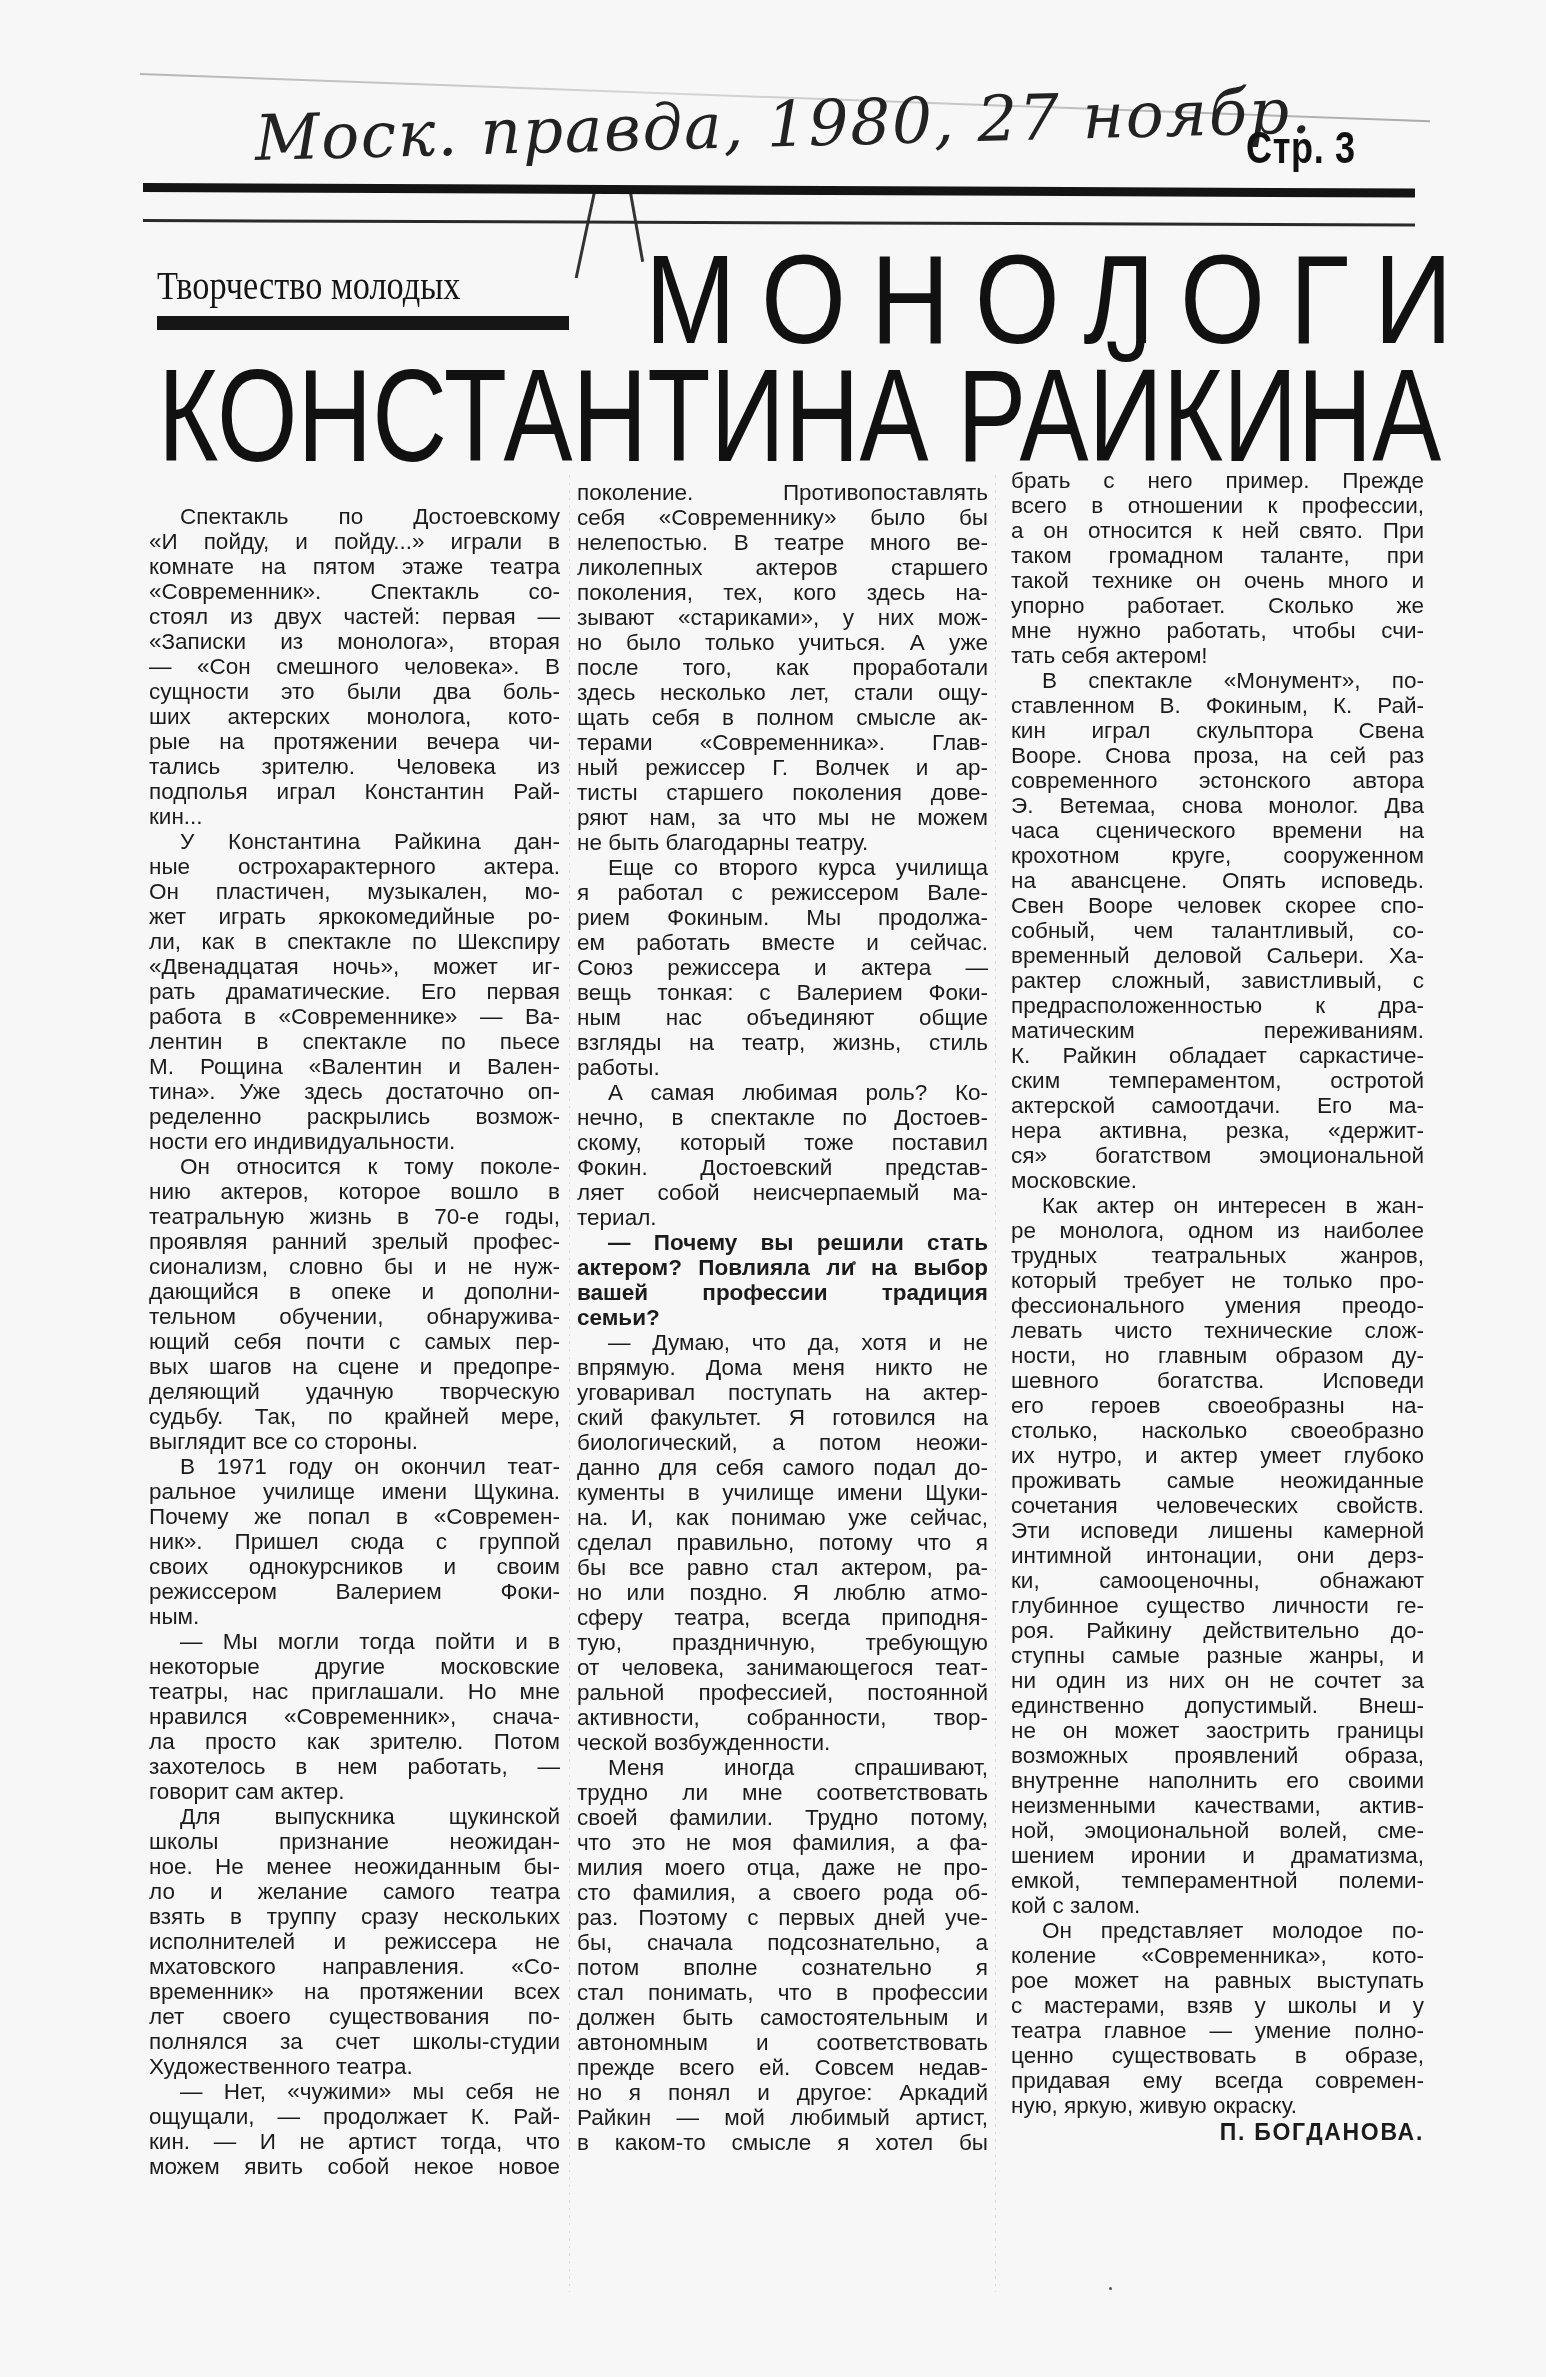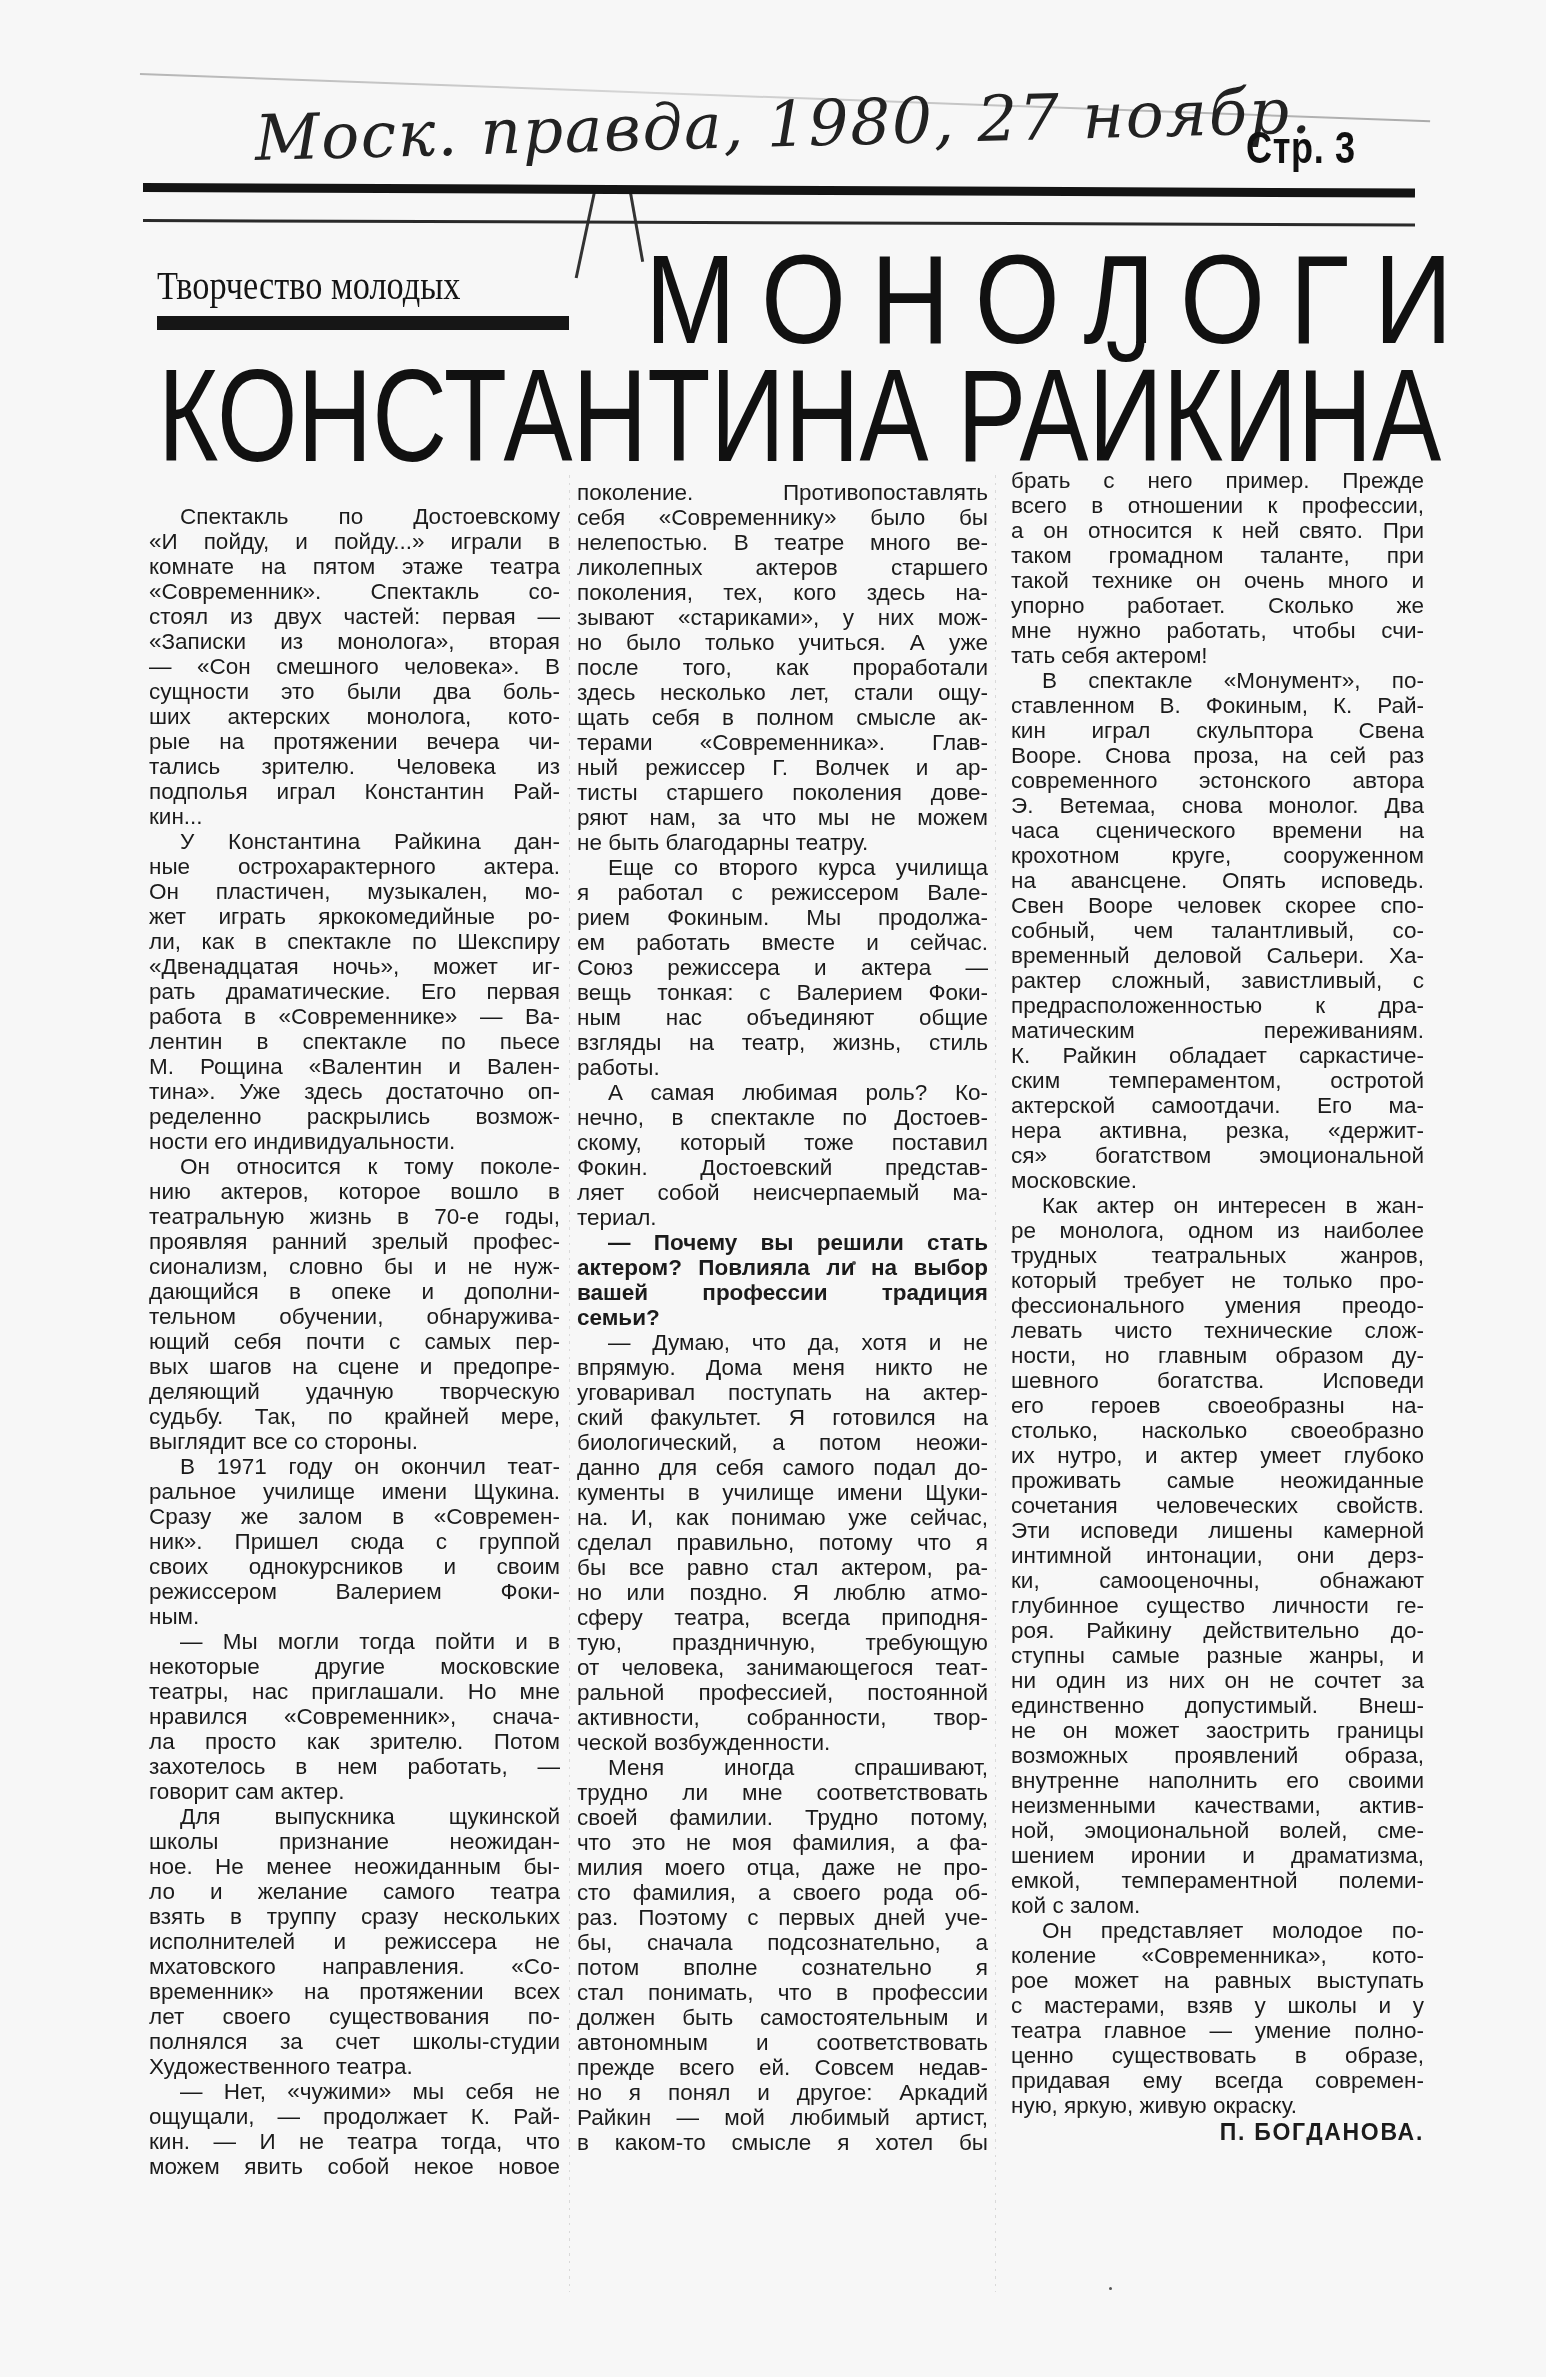--- a/index.html
+++ b/index.html
@@ -169,21 +169,21 @@
       <span class="line">сионализм, словно бы и не нуж-</span>
       <span class="line">дающийся в опеке и дополни-</span>
       <span class="line">тельном обучении, обнаружива-</span>
       <span class="line">ющий себя почти с самых пер-</span>
       <span class="line">вых шагов на сцене и предопре-</span>
       <span class="line">деляющий удачную творческую</span>
       <span class="line">судьбу. Так, по крайней мере,</span>
       <span class="line last">выглядит все со стороны.</span>
       <span class="line indent">В 1971 году он окончил теат-</span>
       <span class="line">ральное училище имени Щукина.</span>
-      <span class="line">Сразу же залом в «Современ-</span>
+      <span class="line">Почему же попал в «Современ-</span>
       <span class="line">ник». Пришел сюда с группой</span>
       <span class="line">своих однокурсников и своим</span>
       <span class="line">режиссером Валерием Фоки-</span>
       <span class="line last">ным.</span>
       <span class="line indent">— Мы могли тогда пойти и в</span>
       <span class="line">некоторые другие московские</span>
       <span class="line">театры, нас приглашали. Но мне</span>
       <span class="line">нравился «Современник», снача-</span>
       <span class="line">ла просто как зрителю. Потом</span>
       <span class="line">захотелось в нем работать, —</span>
@@ -194,21 +194,21 @@
       <span class="line">ло и желание самого театра</span>
       <span class="line">взять в труппу сразу нескольких</span>
       <span class="line">исполнителей и режиссера не</span>
       <span class="line">мхатовского направления. «Со-</span>
       <span class="line">временник» на протяжении всех</span>
       <span class="line">лет своего существования по-</span>
       <span class="line">полнялся за счет школы-студии</span>
       <span class="line last">Художественного театра.</span>
       <span class="line indent">— Нет, «чужими» мы себя не</span>
       <span class="line">ощущали, — продолжает К. Рай-</span>
-      <span class="line">кин. — И не театра тогда, что</span>
+      <span class="line">кин. — И не артист тогда, что</span>
       <span class="line">можем явить собой некое новое</span>
     </div>
   <div class="column col-2">
       <span class="line">поколение. Противопоставлять</span>
       <span class="line">себя «Современнику» было бы</span>
       <span class="line">нелепостью. В театре много ве-</span>
       <span class="line">ликолепных актеров старшего</span>
       <span class="line">поколения, тех, кого здесь на-</span>
       <span class="line">зывают «стариками», у них мож-</span>
       <span class="line">но было только учиться. А уже</span>

